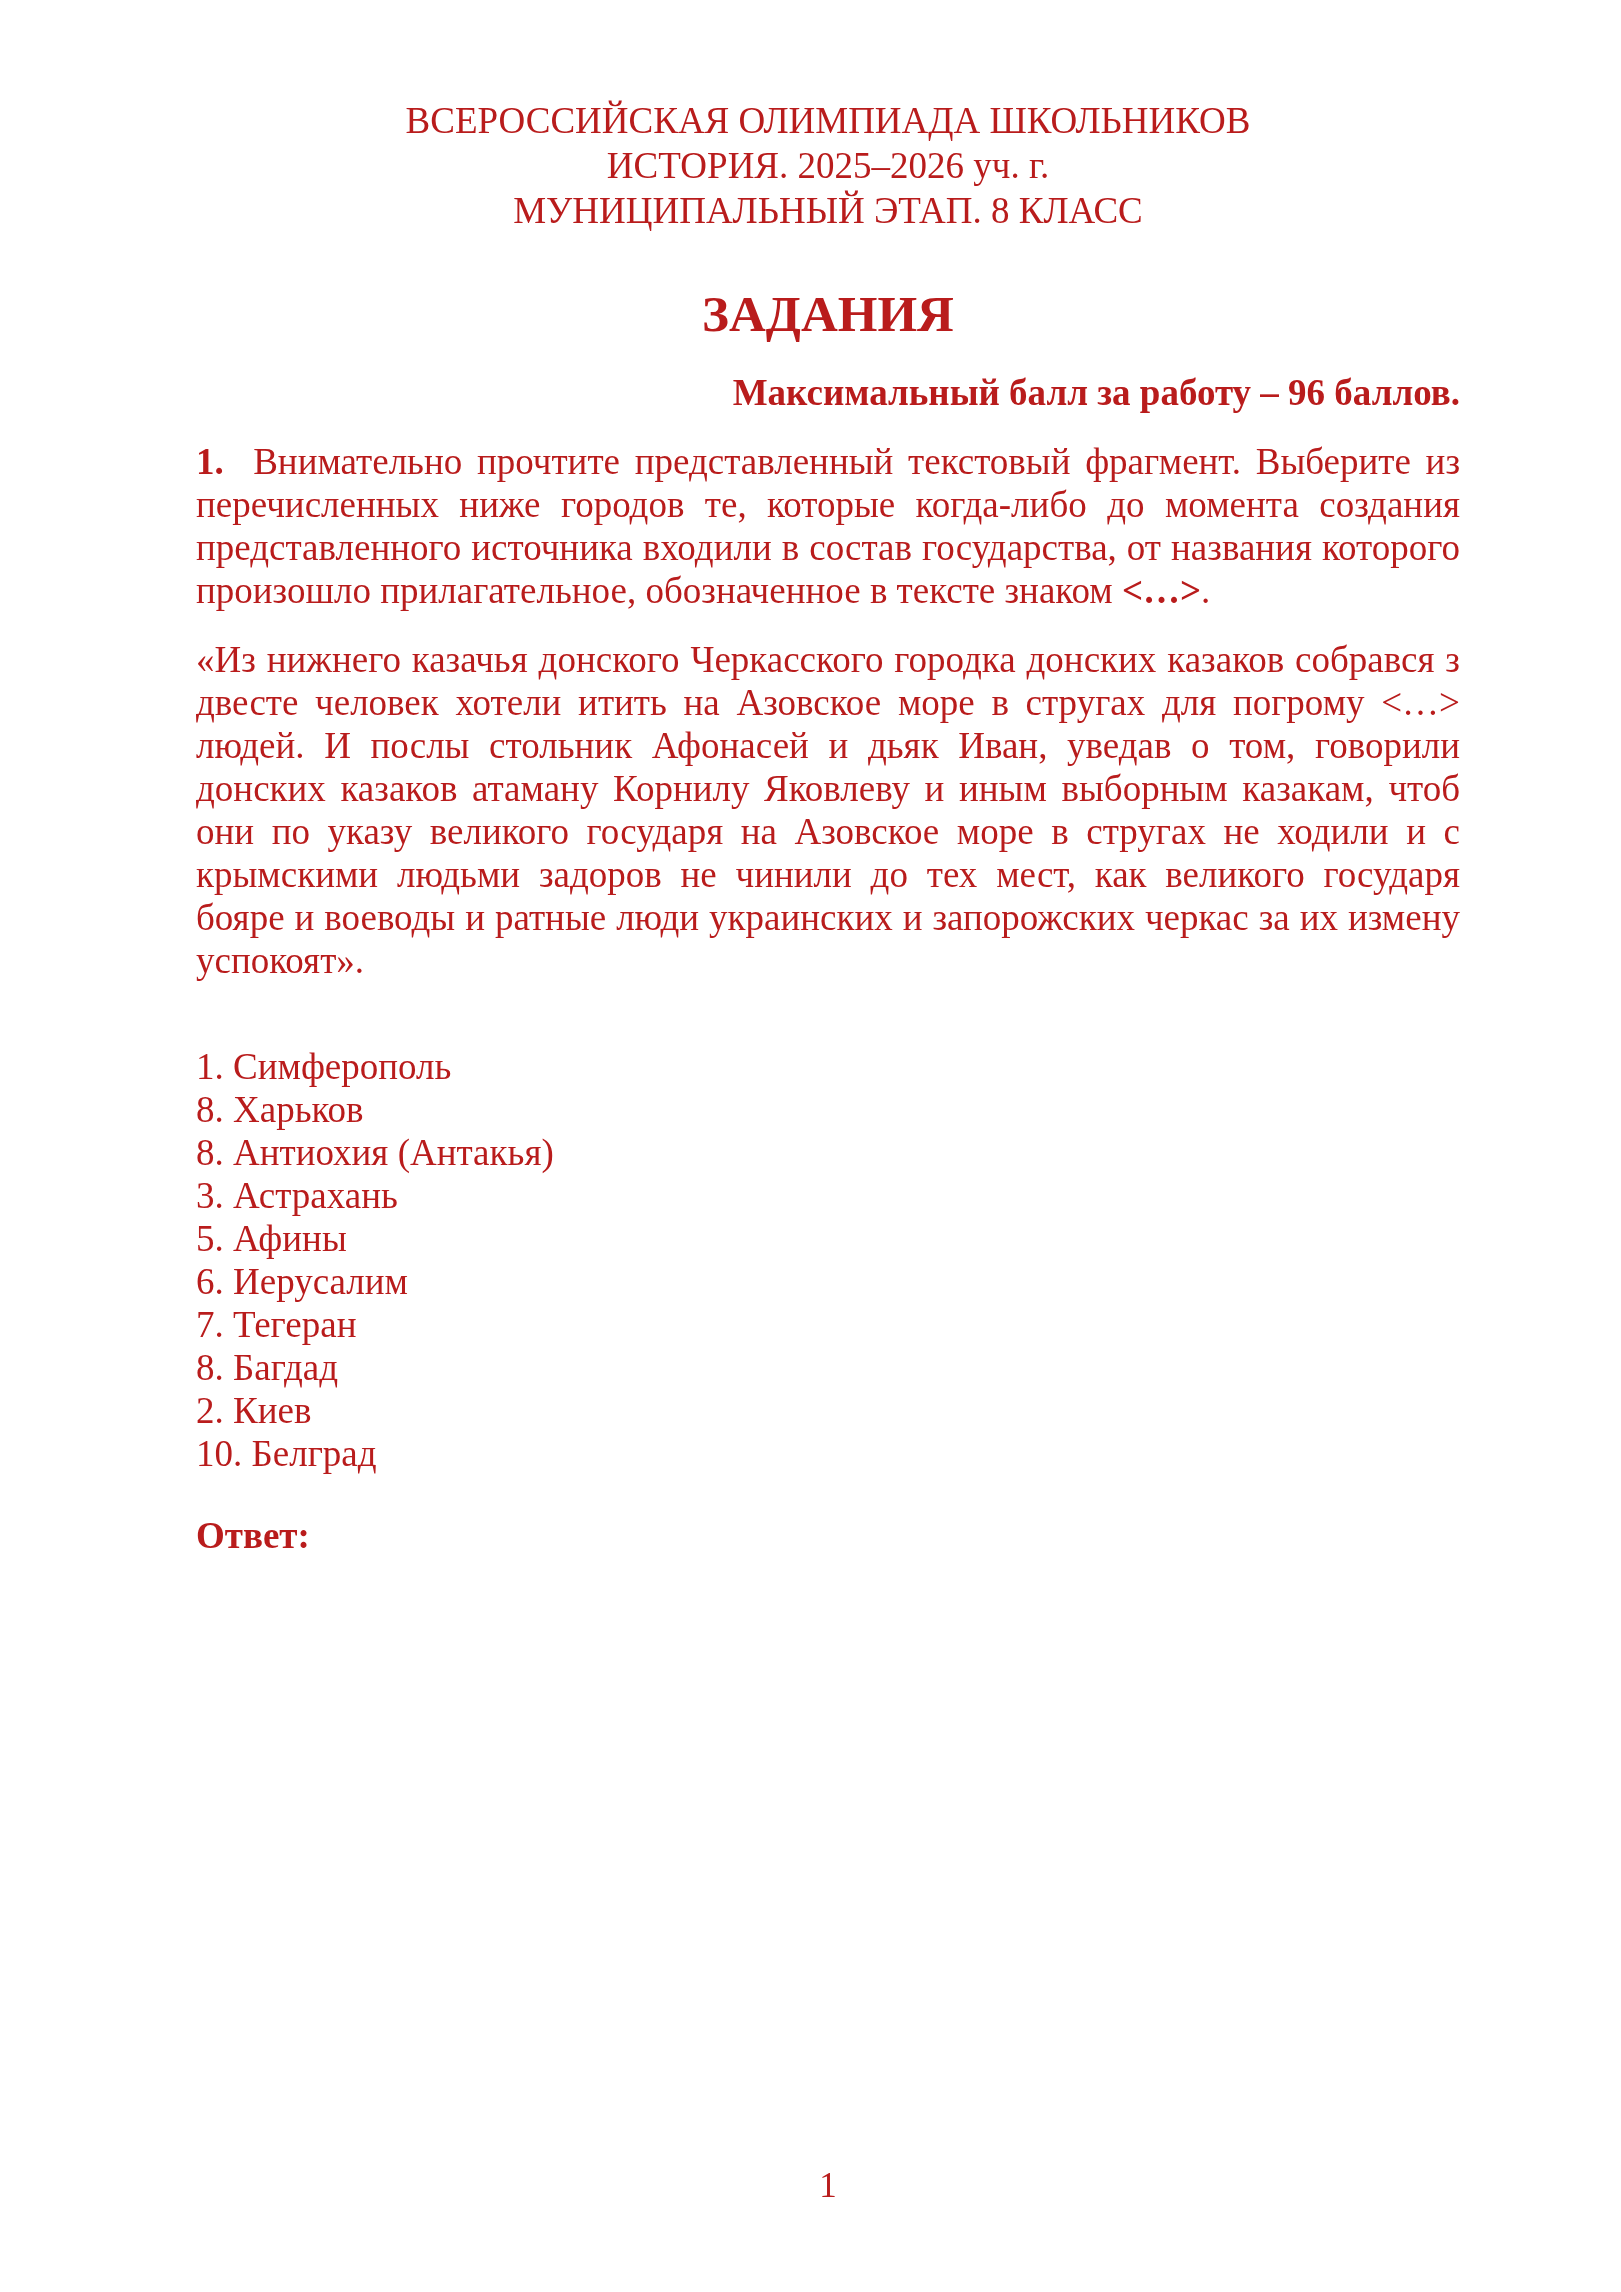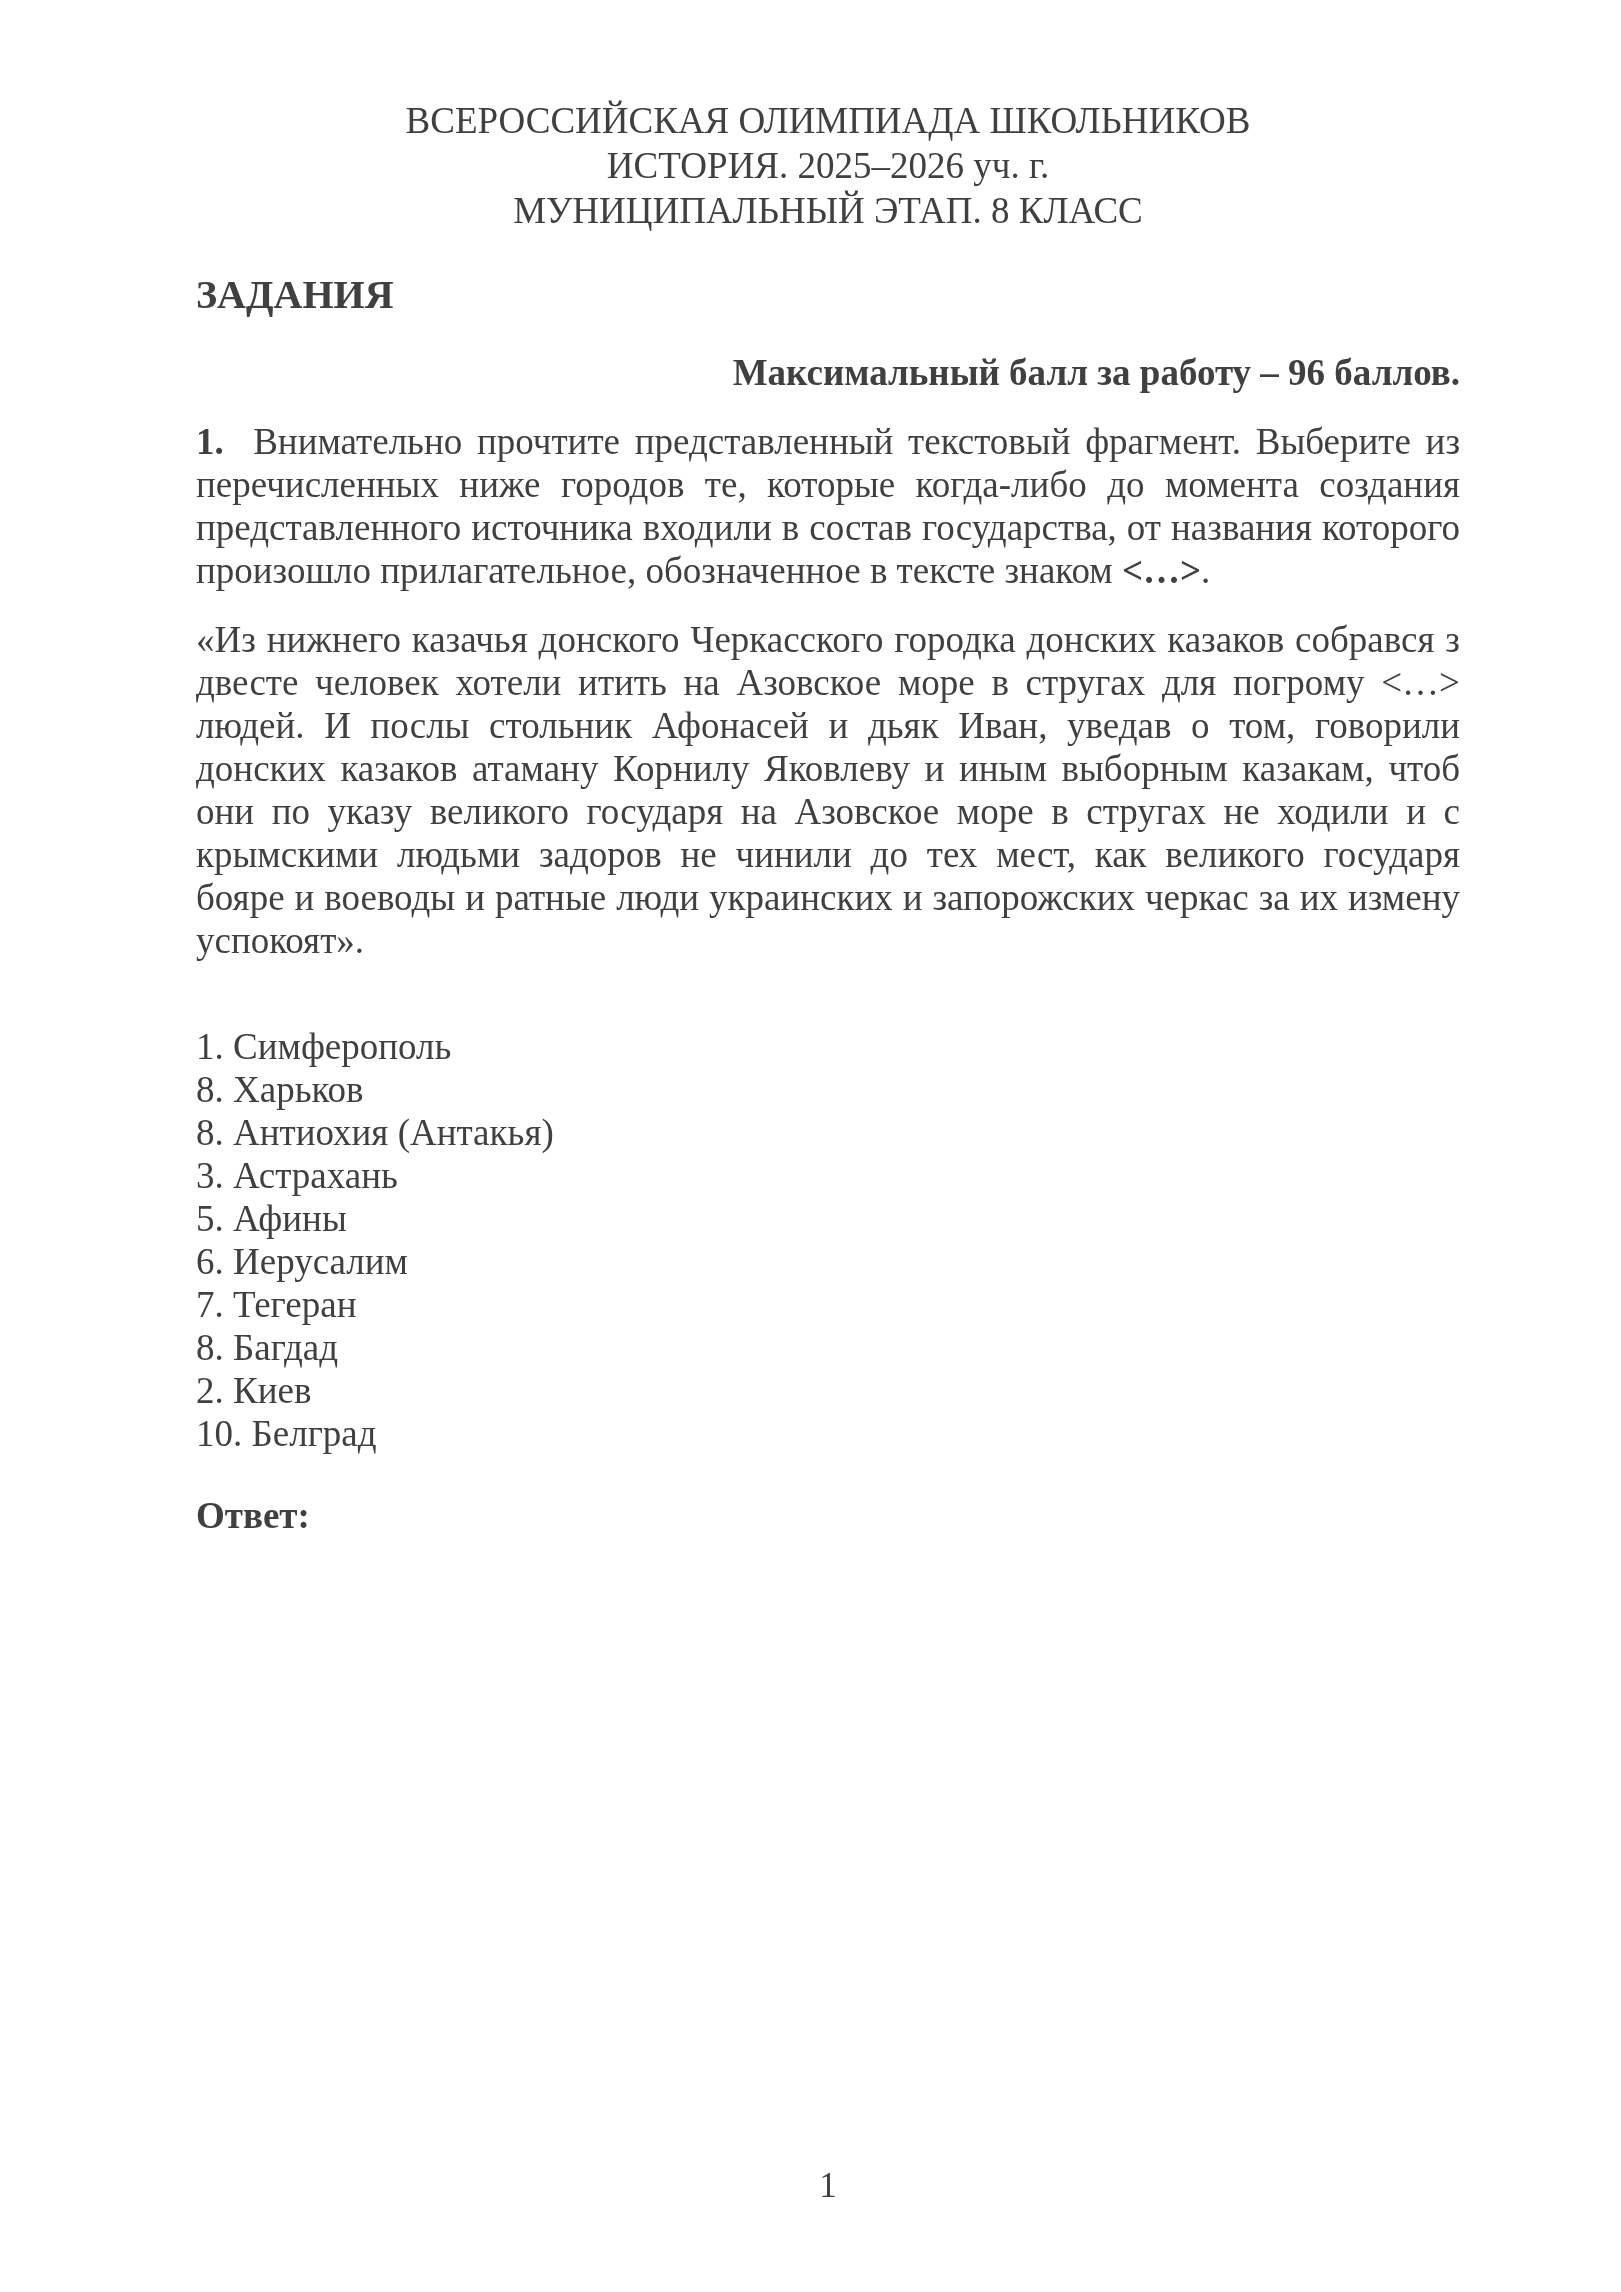--- a/index.html
+++ b/index.html
@@ -6,36 +6,37 @@
     margin: 0;
     padding: 0;
     background: #ffffff;
   }
   .page {
     position: relative;
     width: 1621px;
     height: 2293px;
     margin: 0 auto;
     background: #ffffff;
-    color: #404040;
+    color: #b91c1c;
     font-family: "Liberation Serif", "DejaVu Serif", serif;
     font-size: 37px;
     line-height: 43px;
     box-sizing: border-box;
     padding: 98px 161px 0 196px;
     overflow: hidden;
   }
   .doc-header {
     text-align: center;
     line-height: 45px;
   }
   .doc-title {
+    text-align: center;
     font-weight: bold;
-    font-size: 40px;
-    margin-top: 40px;
+    font-size: 51px;
+    margin-top: 60px;
   }
   .doc-subtitle {
     text-align: right;
     font-weight: bold;
     margin-top: 35px;
   }
   .para {
     text-align: justify;
     margin: 25.5px 0 0 0;
   }

